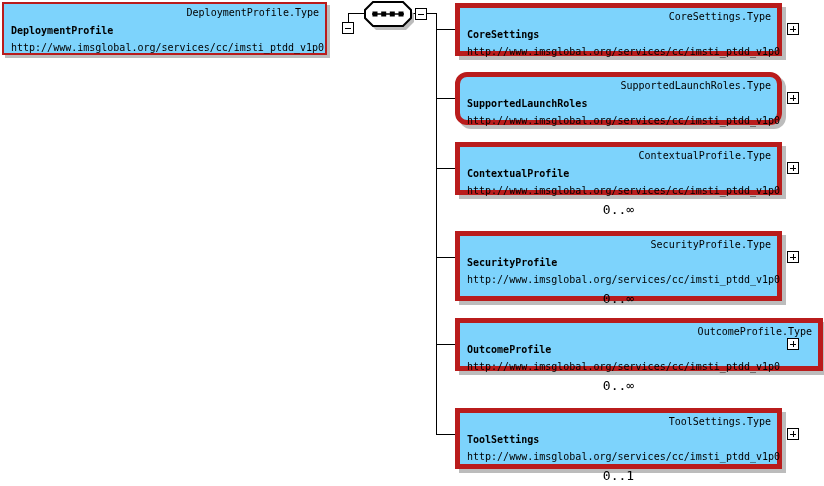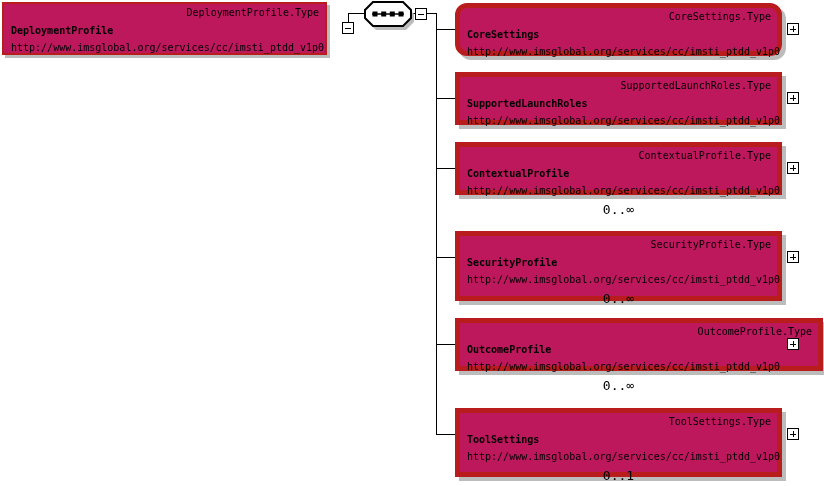--- a/index.html
+++ b/index.html
@@ -7,21 +7,21 @@
     position:relative;
     width:824px;height:486px;
     background:#fff;
     font-family:"DejaVu Sans Mono","Liberation Mono",monospace;
     color:#000;
     overflow:hidden;
   }
   #connector-svg{position:absolute;left:0;top:0;width:824px;height:486px;z-index:0;pointer-events:none;}
   .ebox{
     position:absolute;
-    background:#be185d;
+    background:#7dd3fc;
     border:5px solid #b91c1c;
     box-sizing:border-box;
     box-shadow:4px 4px 0 #bcbcbc;
     z-index:1;
     white-space:nowrap;
   }
   .ebox.root{border-width:2px;box-shadow:3px 3px 0 #bcbcbc;}
   .type-label{
     position:absolute;top:3px;right:6px;
     font-size:10px;line-height:11px;
@@ -85,28 +85,28 @@
   <div class="ebox root" style="left:2px;top:2px;width:325px;height:53px;">
     <div class="type-label">DeploymentProfile.Type</div>
     <div class="ename">DeploymentProfile</div>
     <div class="ns">http://www.imsglobal.org/services/cc/imsti_ptdd_v1p0</div>
   </div>
 
   <div class="toggle" style="left:342px;top:22px;"></div>
 
   <div class="toggle" style="left:415px;top:8px;"></div>
 
-<div class="ebox child" style="left: 455px; top: 3px; width: 327px; height: 53px; border-radius: 12px;">
+<div class="ebox child" style="left: 455px; top: 3px; width: 327px; height: 53px;">
       <div class="type-label">CoreSettings.Type</div>
       <div class="ename">CoreSettings</div>
       <div class="ns">http://www.imsglobal.org/services/cc/imsti_ptdd_v1p0</div>
     </div>
     <div class="toggle plus" style="left: 787px; top: 23px;"></div>
     <div class="occurrence" style="top: 63px;"></div>
-    <div class="ebox child" style="left: 455px; top: 72px; width: 327px; height: 53px;">
+    <div class="ebox child" style="left: 455px; top: 72px; width: 327px; height: 53px; border-radius: 12px;">
       <div class="type-label">SupportedLaunchRoles.Type</div>
       <div class="ename">SupportedLaunchRoles</div>
       <div class="ns">http://www.imsglobal.org/services/cc/imsti_ptdd_v1p0</div>
     </div>
     <div class="toggle plus" style="left: 787px; top: 92px;"></div>
     <div class="occurrence" style="top: 132px;"></div>
     <div class="ebox child" style="left: 455px; top: 142px; width: 327px; height: 53px;">
       <div class="type-label">ContextualProfile.Type</div>
       <div class="ename">ContextualProfile</div>
       <div class="ns">http://www.imsglobal.org/services/cc/imsti_ptdd_v1p0</div>
@@ -120,20 +120,20 @@
     </div>
     <div class="toggle plus" style="left: 787px; top: 251px;"></div>
     <div class="occurrence" style="top: 291px;">0..∞</div>
     <div class="ebox child" style="left: 455px; top: 318px; width: 368px; height: 53px;">
       <div class="type-label">OutcomeProfile.Type</div>
       <div class="ename">OutcomeProfile</div>
       <div class="ns">http://www.imsglobal.org/services/cc/imsti_ptdd_v1p0</div>
     </div>
     <div class="toggle plus" style="left: 787px; top: 338px;"></div>
     <div class="occurrence" style="top: 378px;">0..∞</div>
-    <div class="ebox child" style="left: 455px; top: 408px; width: 327px; height: 69px; padding-left: 39px;">
+    <div class="ebox child" style="left: 455px; top: 408px; width: 327px; height: 61px; padding-left: 39px;">
       <div class="type-label">ToolSettings.Type</div>
       <div class="ename">ToolSettings</div>
       <div class="ns">http://www.imsglobal.org/services/cc/imsti_ptdd_v1p0</div>
     </div>
     <div class="toggle plus" style="left: 787px; top: 428px;"></div>
     <div class="occurrence" style="top: 468px;">0..1</div>
   </div>
 
 </body></html>

